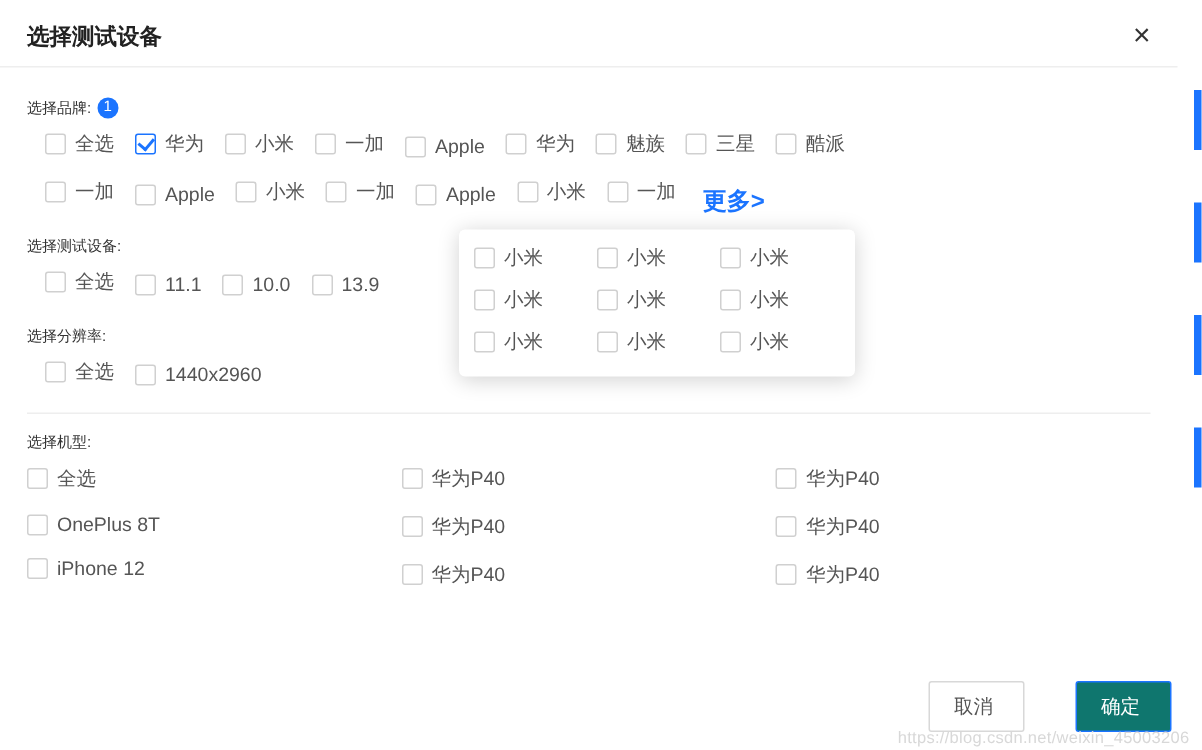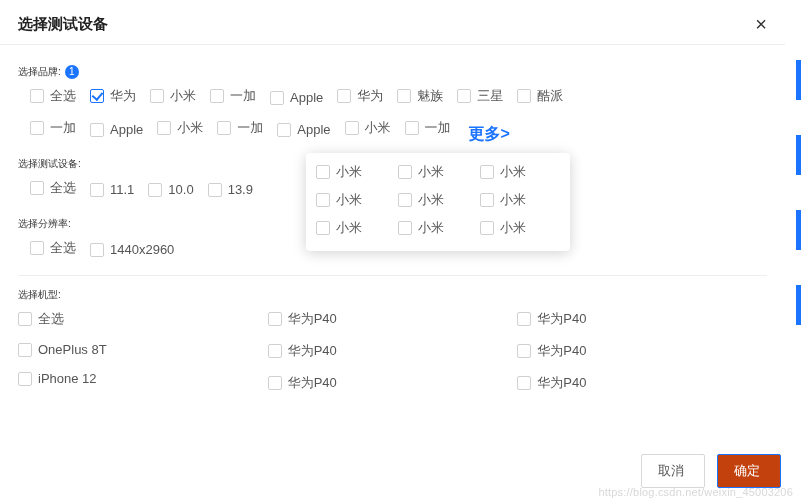--- a/index.html
+++ b/index.html
@@ -85,21 +85,21 @@
     position:absolute;
     bottom:12px; right:20px;
     display:flex; gap:12px; align-items:flex-end;
   }
   .btn {
     min-width:64px; padding:7px 16px;
     font-size:13px; border-radius:2px;
     cursor:pointer;
   }
   .btn-default { background:#fff; border:1px solid #d8d8d8; color:#555; }
-  .btn-primary { background:#c2410c; border:1px solid #1b74ff; color:#fff; }
+  .btn-primary { background:#0f766e; border:1px solid #1b74ff; color:#fff;margin-left:22px; }
   
   .edge { position:absolute; right:0; width:5px; height:40px; background:#1b74ff; }
   .edge.e1{ top:60px; } .edge.e2{ top:135px; } .edge.e3{ top:210px; } .edge.e4{ top:285px; }
   .watermark {
     position:absolute; right:8px; bottom:2px;
     font-size:11px; color:#d8d8d8; letter-spacing:0.2px;
     pointer-events:none;
   }
 </style>
 </head>

